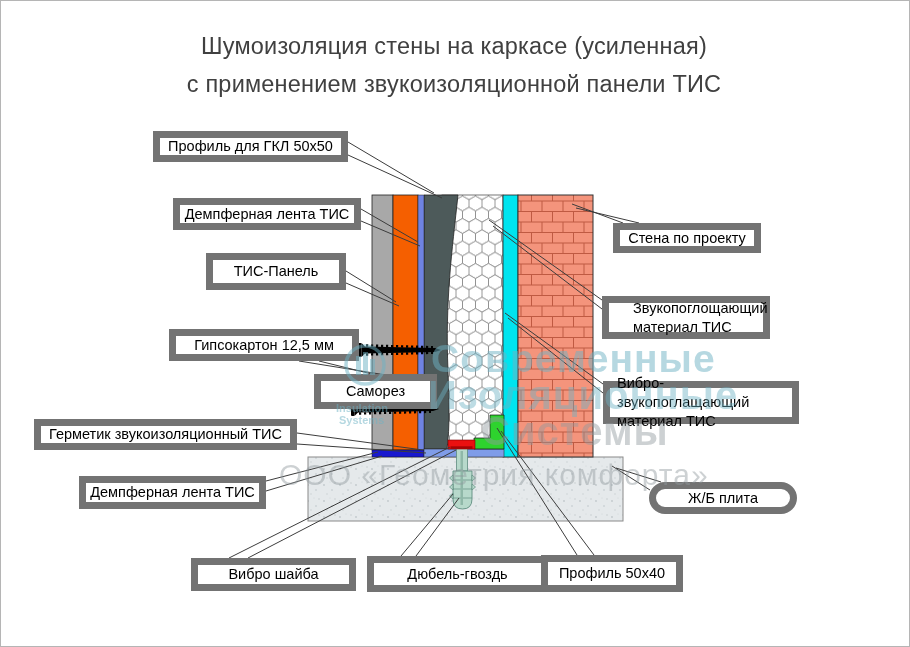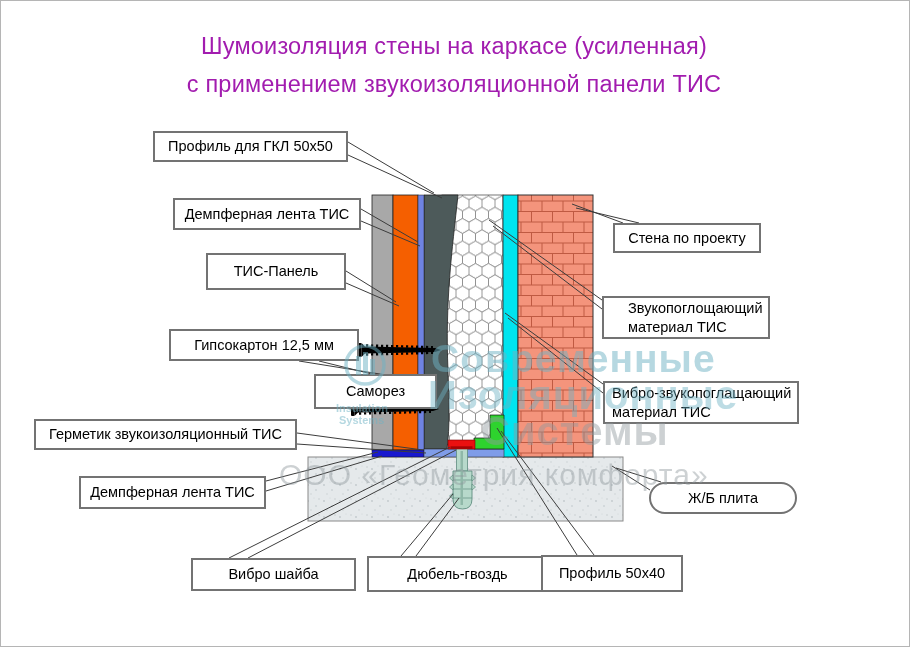--- a/index.html
+++ b/index.html
@@ -3,25 +3,25 @@
 <meta charset="utf-8">
 <style>
   html,body{margin:0;padding:0;background:#ffffff;}
   .page{
     position:relative;width:910px;height:647px;overflow:hidden;
     background:#ffffff;border:1px solid #b5b5b5;box-sizing:border-box;
     font-family:"Liberation Sans","DejaVu Sans",sans-serif;
   }
   .title{
     position:absolute;left:0;top:26px;width:906px;text-align:center;
-    font-size:23.5px;line-height:38px;color:#a21caf;letter-spacing:0.2px;
+    font-size:23.5px;line-height:38px;color:#404040;letter-spacing:0.2px;
   }
   .diagram-svg{position:absolute;left:0;top:0;z-index:2;}
   .callout{
-    position:absolute;background:#fff;border:2px solid #737373;
+    position:absolute;background:#fff;border:7px solid #737373;
     box-sizing:border-box;display:flex;align-items:center;justify-content:center;
     font-size:14.5px;color:#000;z-index:5;white-space:nowrap;line-height:19px;
   }
   .callout.left2{justify-content:flex-start;white-space:normal;}
   .wm{position:absolute;z-index:10;pointer-events:none;}
   .wm-row{position:absolute;font-weight:bold;letter-spacing:1px;white-space:nowrap;}
 </style>
 </head>
 <body>
 

